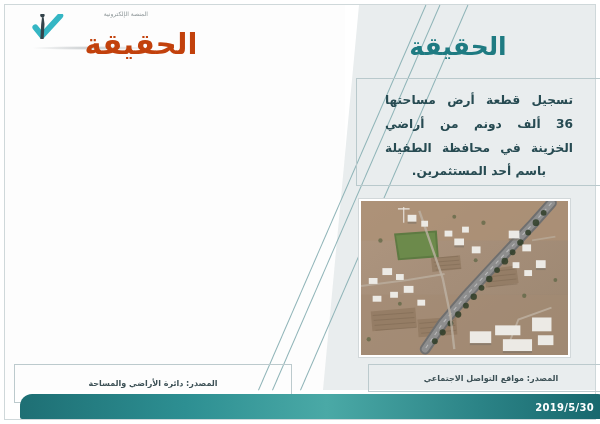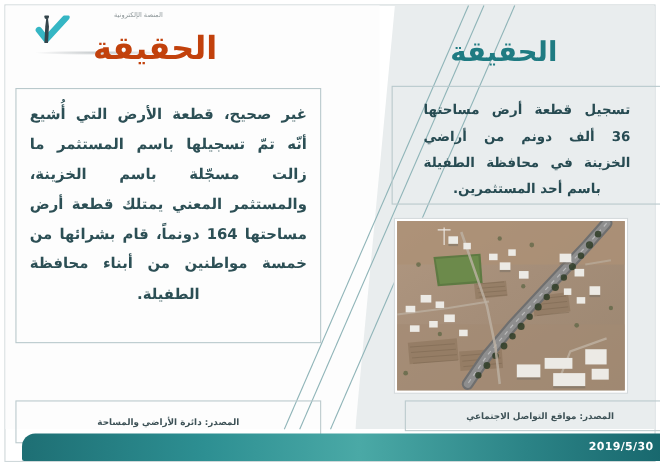--- a/index.html
+++ b/index.html
@@ -258,23 +258,20 @@
       <path d="M14 4 L16 4 L17 12 L16 30 L12 30 L13 12 Z" fill="#34444b"></path>
       <circle cx="14.5" cy="1.6" r="2.6" fill="#34444b"></circle>
     </svg>
     <div class="logo-sub">المنصة الإلكترونية</div>
     <div class="logo-shadow"></div>
   </div>
 
   <div class="heading heading-truth">الحقيقة</div>
   <div class="heading heading-rumor">الحقيقة</div>
 
-  <div class="text-box truth-box">
-    <p class="body-text">غير صحيح، قطعة الأرض التي أُشيع أنّه تمّ تسجيلها باسم المستثمر ما زالت مسجّلة باسم الخزينة، والمستثمر المعني يمتلك قطعة أرض مساحتها 164 دونماً، قام بشرائها من خمسة مواطنين من أبناء محافظة الطفيلة.</p>
-  </div>
 
   <div class="text-box rumor-box">
     <p class="rumor-text">تسجيل قطعة أرض مساحتها 36 ألف دونم من أراضي الخزينة في محافظة الطفيلة باسم أحد المستثمرين.</p>
   </div>
 
   <div class="photo-frame">
     <div class="photo">
       <svg viewBox="0 0 213 156" preserveAspectRatio="none" style="width:100%;height:100%;display:block;">
         <defs>
           <linearGradient id="gsoil" x1="0" y1="0" x2="1" y2="1">

